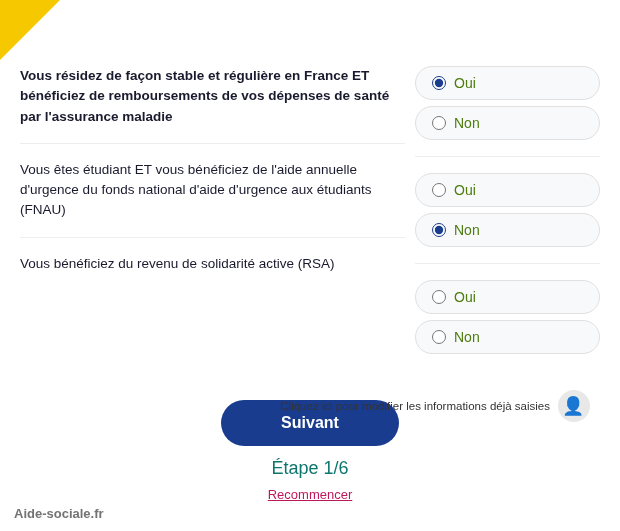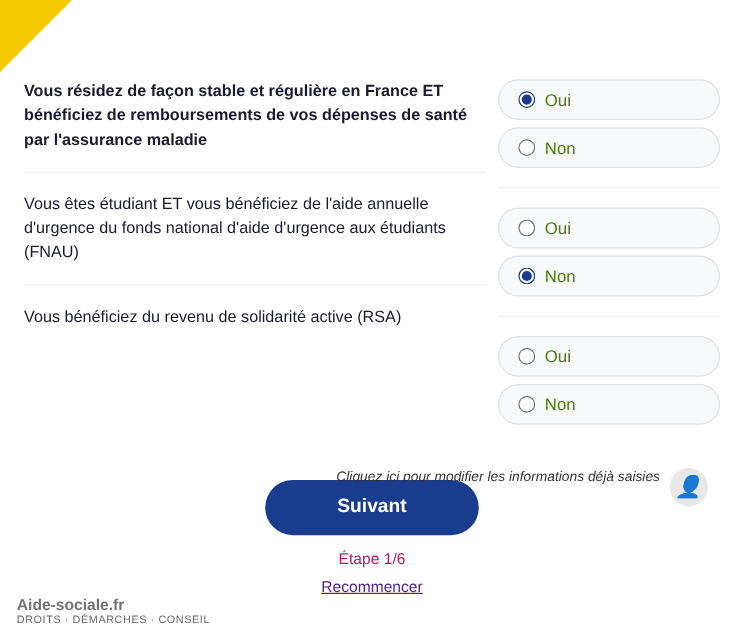--- a/index.html
+++ b/index.html
@@ -105,23 +105,22 @@
       align-items: center;
       margin-top: 20px;
       position: relative;
     }
 
     .edit-info {
       position: absolute;
       right: 10px;
       top: 0;
       display: flex;
-      align-items: flex-start;
+      align-items: center;
       gap: 8px;
-      font-style: italic;
     }
     .edit-info-text {
       font-size: 11.5px;
       color: #333;
       text-align: right;
       line-height: 1.4;
       cursor: pointer;
     }
     .user-icon {
       width: 32px;
@@ -142,28 +141,28 @@
       border-radius: 25px;
       padding: 14px 60px;
       font-size: 16px;
       font-weight: bold;
       cursor: pointer;
       margin-top: 10px;
     }
 
     .etape-text {
       margin-top: 12px;
-      font-size: 13px;
-      color: #be185d;
+      font-size: 18px;
+      color: #0f766e;
     }
 
     .recommencer-link {
       margin-top: 8px;
       font-size: 13px;
-      color: #4c1d95;
+      color: #be185d;
       cursor: pointer;
       text-decoration: underline;
     }
 
     .footer {
       position: absolute;
       bottom: 10px;
       left: 14px;
     }
     .footer-brand {
@@ -249,14 +248,13 @@
     </div>
 
     <button class="suivant-btn">Suivant</button>
     <span class="etape-text">Étape 1/6</span>
     <span class="recommencer-link">Recommencer</span>
   </div>
 </div>
 
 <div class="footer">
   <div class="footer-brand">Aide-sociale.fr</div>
-  <div class="footer-sub">DROITS · DÉMARCHES · CONSEIL</div>
 </div>
 
 </body></html>

